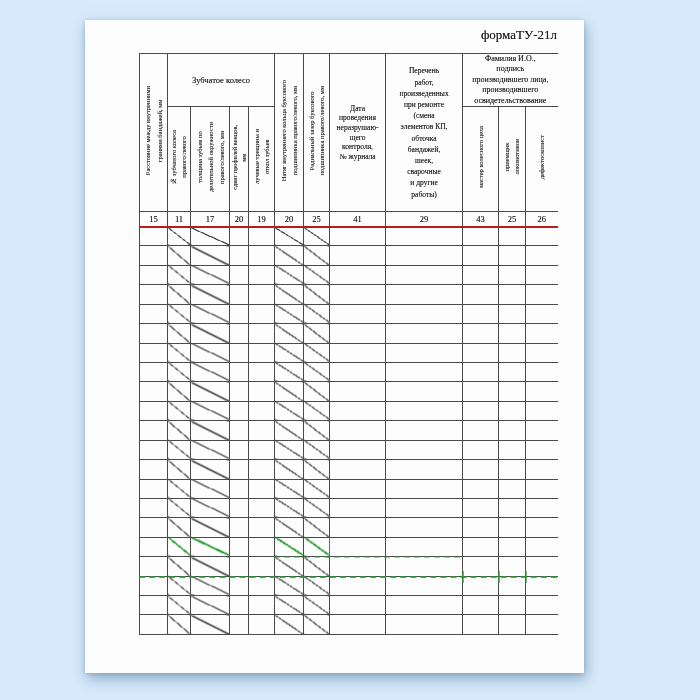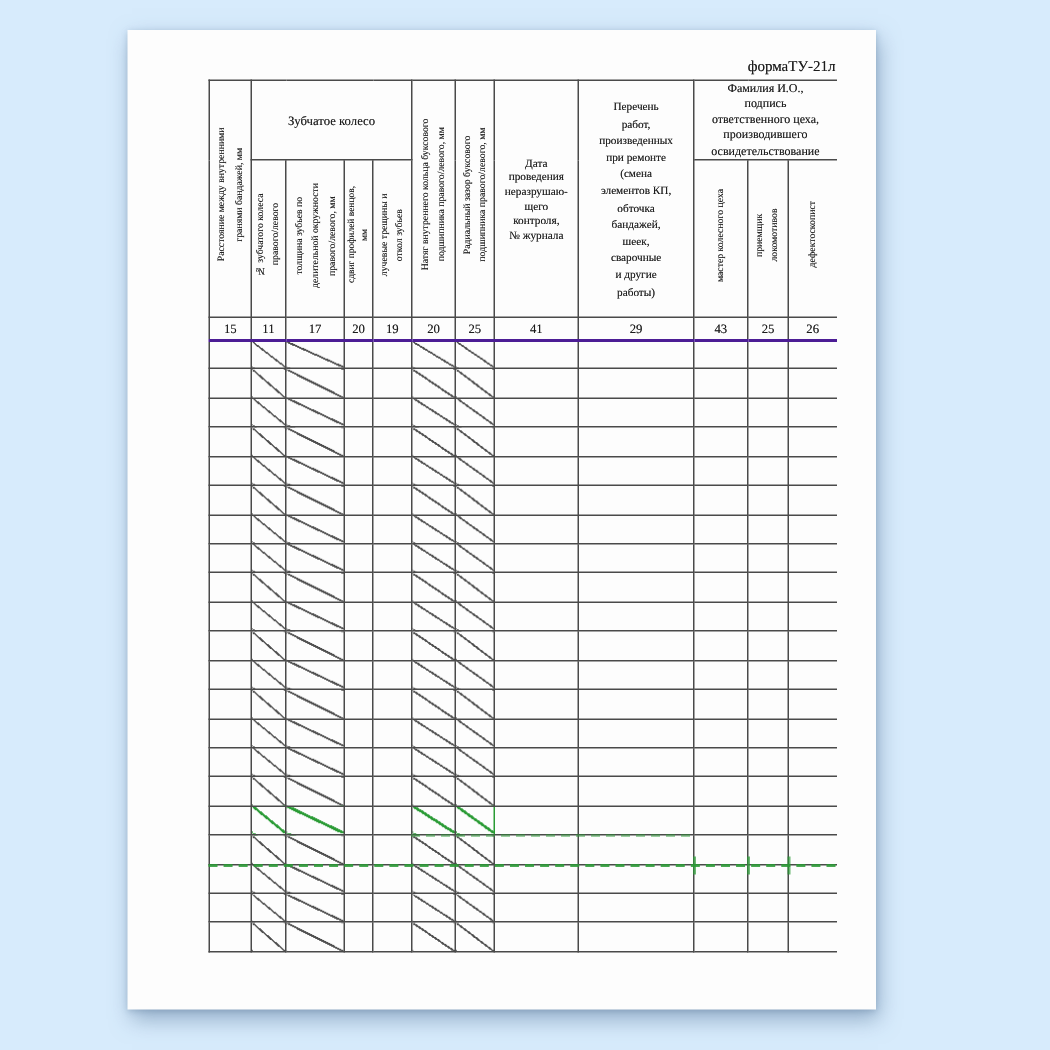--- a/index.html
+++ b/index.html
@@ -9,38 +9,38 @@
     font-family:"Liberation Serif","DejaVu Serif",serif;
     position:relative; overflow:hidden;
   }
   .scene { position:absolute; inset:0; }
   .page {
     position:absolute; left:85px; top:20px; width:499px; height:653px;
     background:#fdfdfd;
     box-shadow:2px 6px 14px rgba(90,120,155,.55), 0 1px 4px rgba(90,120,155,.35);
   }
   .form-code {
-    position:absolute; top:19px; right:27px;
-    font-size:10px; color:#1c1c1c; letter-spacing:0;
+    position:absolute; top:7px; right:27px;
+    font-size:13px; color:#1c1c1c; letter-spacing:0;
     text-shadow:0 0 .4px rgba(20,20,20,.6);
   }
   table.form-table {
     position:absolute; left:54px; top:33px; width:418px;
     border-collapse:collapse; table-layout:fixed;
     color:#1c1c1c;
   }
   .form-table th, .form-table td {
     border:1px solid #4a4a4a; padding:0;
     font-weight:normal; vertical-align:middle; text-align:center;
     text-shadow:0 0 .4px rgba(20,20,20,.55);
   }
   .no-r { border-right:none !important; }
   tr.hdr-a > th.grp { height:53px; }
   tr.hdr-b > th { height:105px; }
-  tr.numrow > th { height:15px; font-size:8.5px; border-bottom:2px solid #4c1d95; }
+  tr.numrow > th { height:15px; font-size:8.5px; border-bottom:2px solid #b91c1c; }
   tbody td { height:19.43px; }
 
   .vtext {
     display:inline-block;
     writing-mode:vertical-rl; transform:rotate(180deg);
     white-space:pre-line;
     font-size:6.5px; line-height:10px; color:#222;
   }
   th.c15 .vtext { line-height:12px; }
   th.c17 .vtext { line-height:11px; }
@@ -122,21 +122,21 @@
 (смена
 элементов КП,
 обточка
 бандажей,
 шеек,
 сварочные
 и другие
 работы)</th>
           <th colspan="3" class="grp resp no-r">Фамилия И.О.,
 подпись
-ответственного цеха,
+производившего лица,
 производившего
 освидетельствование</th>
         </tr>
         <tr class="hdr-b">
           <th class="c16"><div class="vtext">№ зубчатого колеса
 правого/левого</div></th>
           <th class="c17"><div class="vtext">толщина зубьев по
 делительной окружности
 правого/левого, мм</div></th>
           <th class="c18"><div class="vtext">сдвиг профилей венцов,

